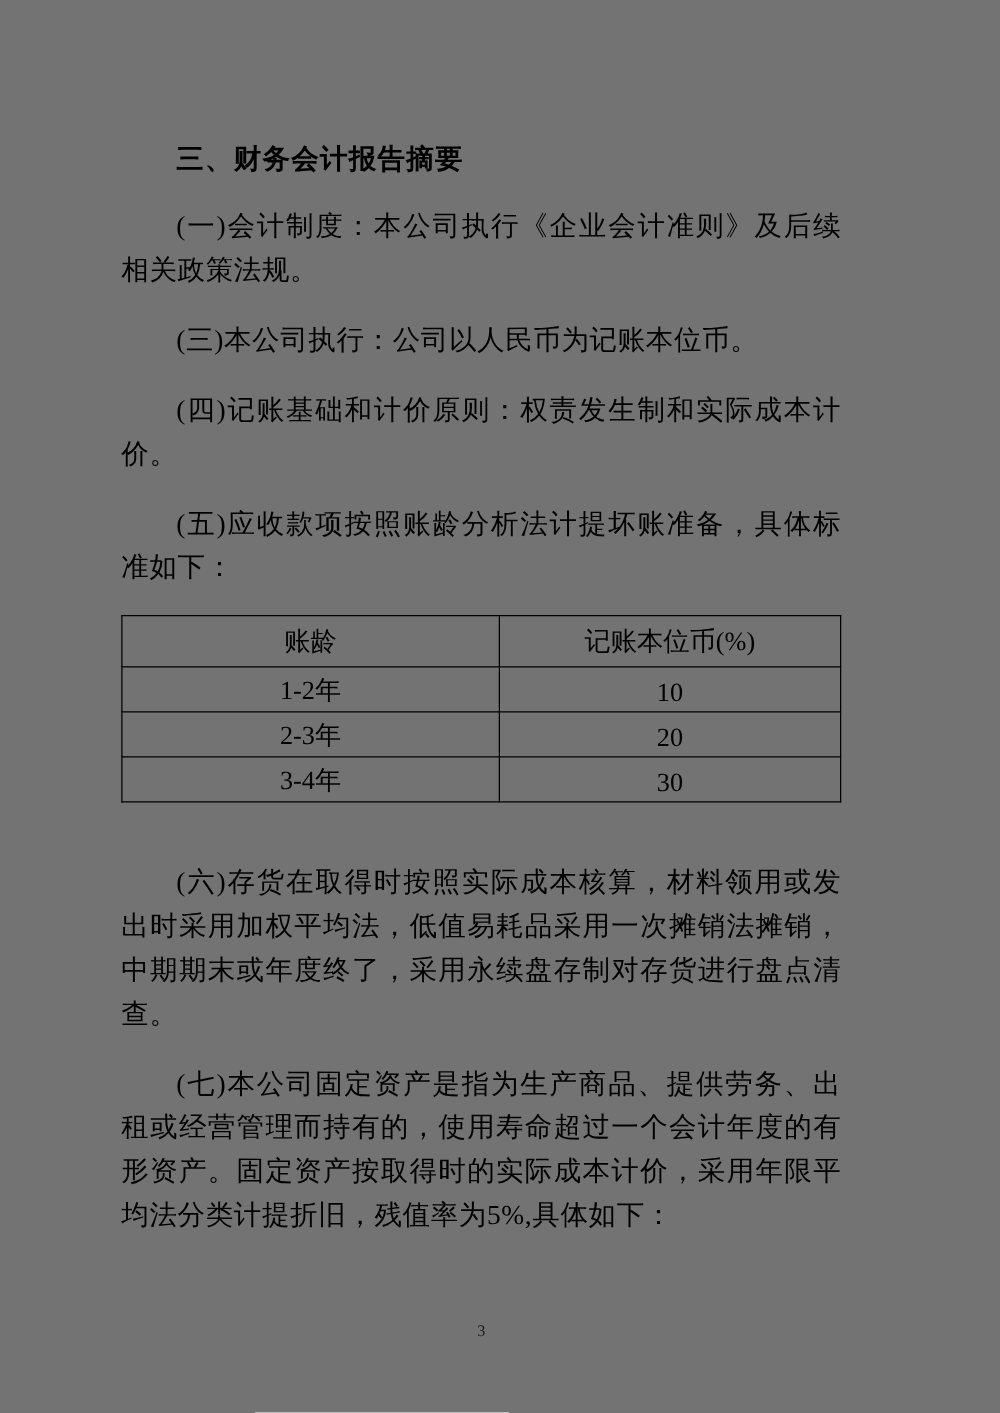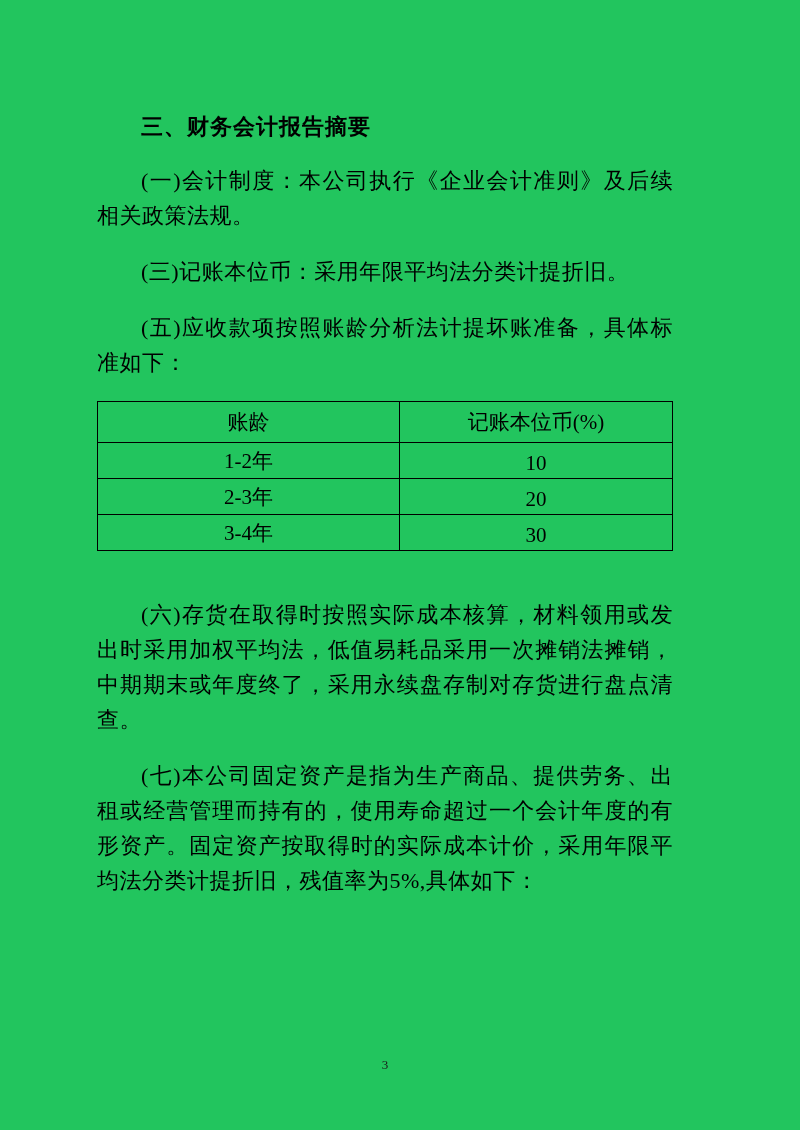--- a/index.html
+++ b/index.html
@@ -4,21 +4,21 @@
 <style>
   html, body {
     margin: 0;
     padding: 0;
     background: #ffffff;
   }
   .page {
     position: relative;
     width: 800px;
     height: 1130px;
-    background: #22c55e;
+    background: #737373;
     color: #000000;
     box-sizing: border-box;
     padding: 112px 127px 0 97px;
     font-family: "Liberation Serif", "DejaVu Serif", serif;
     overflow: hidden;
   }
   .doc-title {
     font-family: "Liberation Sans", "DejaVu Sans", sans-serif;
     font-size: 22px;
     font-weight: bold;
@@ -71,21 +71,22 @@
   }
 </style>
 </head>
 <body>
 
 <div class="page">
 
   <h1 class="doc-title">三、财务会计报告摘要</h1>
 
   <p class="para">(一)会计制度：本公司执行《企业会计准则》及后续相关政策法规。</p>
-  <p class="para">(三)记账本位币：采用年限平均法分类计提折旧。</p>
+  <p class="para">(三)本公司执行：公司以人民币为记账本位币。</p>
+  <p class="para">(四)记账基础和计价原则：权责发生制和实际成本计价。</p>
   <p class="para">(五)应收款项按照账龄分析法计提坏账准备，具体标准如下：</p>
 
   <table class="aging">
     <colgroup>
         <col class="c1">
         <col class="c2">
       </colgroup>
     <thead>
       <tr>
         <th>账龄</th>

